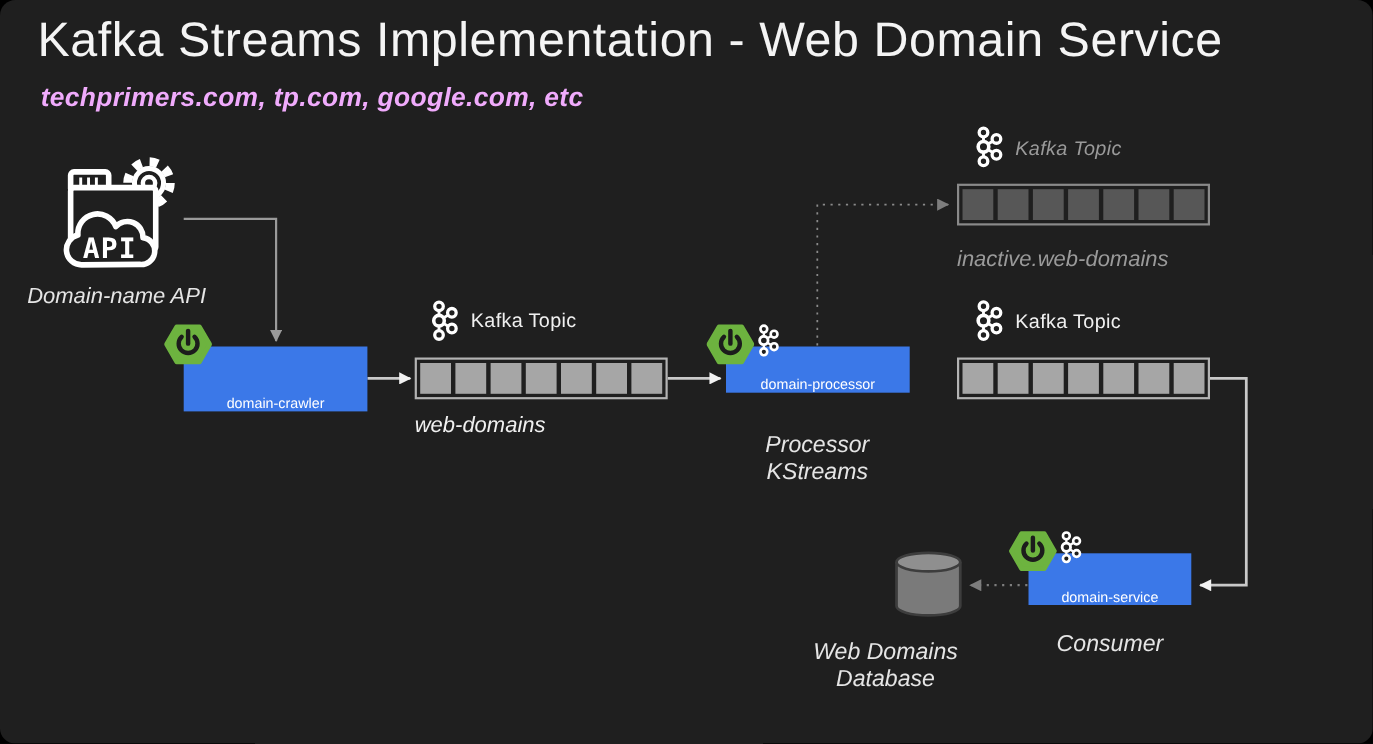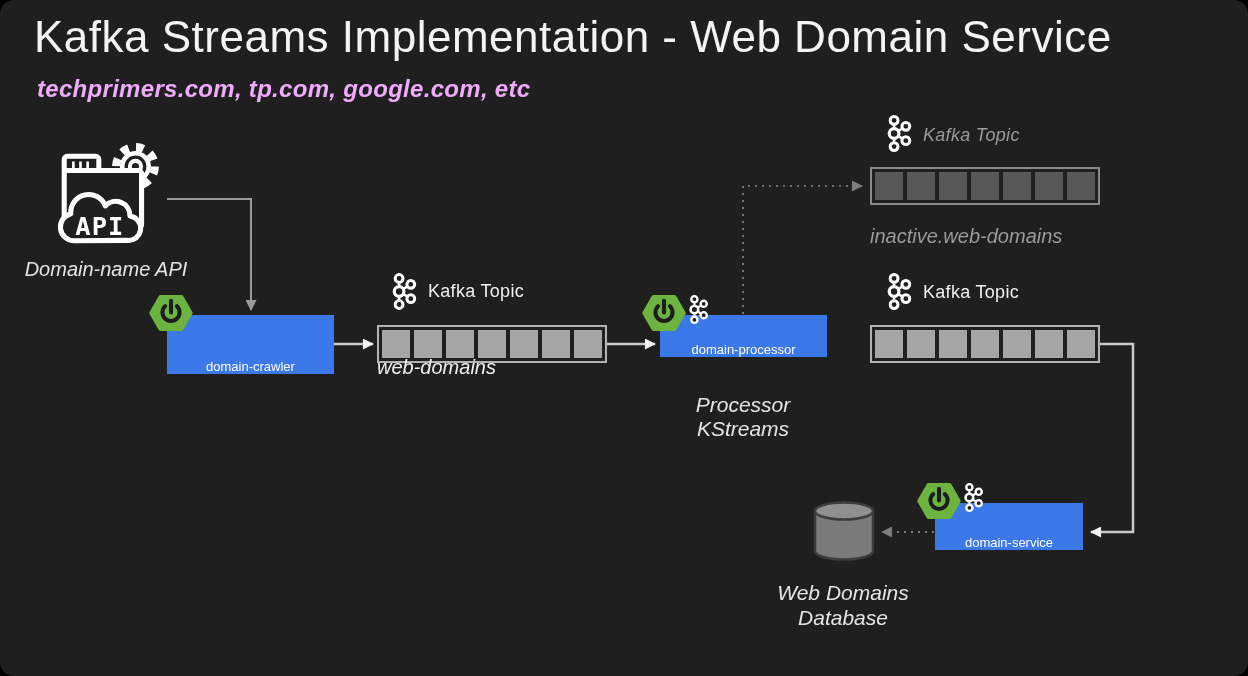--- a/index.html
+++ b/index.html
@@ -111,21 +111,21 @@
   <div class="abs topic-head" style="left:428px;top:281px">Kafka Topic</div>
   <div class="abs topic-bar" style="left:377px;top:325px;width:230px;height:38px">
       <div class="cell"></div>
       <div class="cell"></div>
       <div class="cell"></div>
       <div class="cell"></div>
       <div class="cell"></div>
       <div class="cell"></div>
       <div class="cell"></div>
     </div>
-  <div class="abs topic-name" style="left:377px;top:356px;width:230px">web-domains</div>
+  <div class="abs topic-name" style="left:377px;top:376px;width:230px">web-domains</div>
 
   <div class="abs svc-box" style="left:660px;top:315px;width:167px;height:42px">
     <span>domain-processor</span>
   </div>
   <svg class="abs" style="left:642px;top:291px" width="44" height="44">
     <use href="#sym-spring" width="44" height="44"></use>
     </svg>
   <svg class="abs" style="left:684px;top:294px" width="27" height="31">
     <use href="#sym-kafka" width="27" height="31"></use>
     </svg>
@@ -163,21 +163,22 @@
 
   <div class="abs svc-box" style="left:935px;top:503px;width:148px;height:47px">
     <span>domain-service</span>
   </div>
   <svg class="abs" style="left:917px;top:479px" width="44" height="44">
     <use href="#sym-spring" width="44" height="44"></use>
     </svg>
   <svg class="abs" style="left:959px;top:482px" width="27" height="31">
     <use href="#sym-kafka" width="27" height="31"></use>
     </svg>
+  <div class="abs role" style="left:935px;top:574px;width:148px">Consumer</div>
 
   <svg class="abs" style="left:812px;top:500px" width="64" height="62" viewBox="0 0 64 62">
     <path d="M3 11 v40 a29 8.5 0 0 0 58 0 v-40" fill="#7a7a7a" stroke="#3d3d3d" stroke-width="2.5"></path>
     <ellipse cx="32" cy="11" rx="29" ry="8.5" fill="#8f8f8f" stroke="#3d3d3d" stroke-width="2.5"></ellipse>
   </svg>
-  <div class="abs role" style="left:755px;top:580px;width:176px;line-height:1.2">Web Domains
+  <div class="abs role" style="left:717px;top:580px;width:176px;line-height:1.2">Web Domains
 Database</div>
 
 </div>
 
 </body></html>

